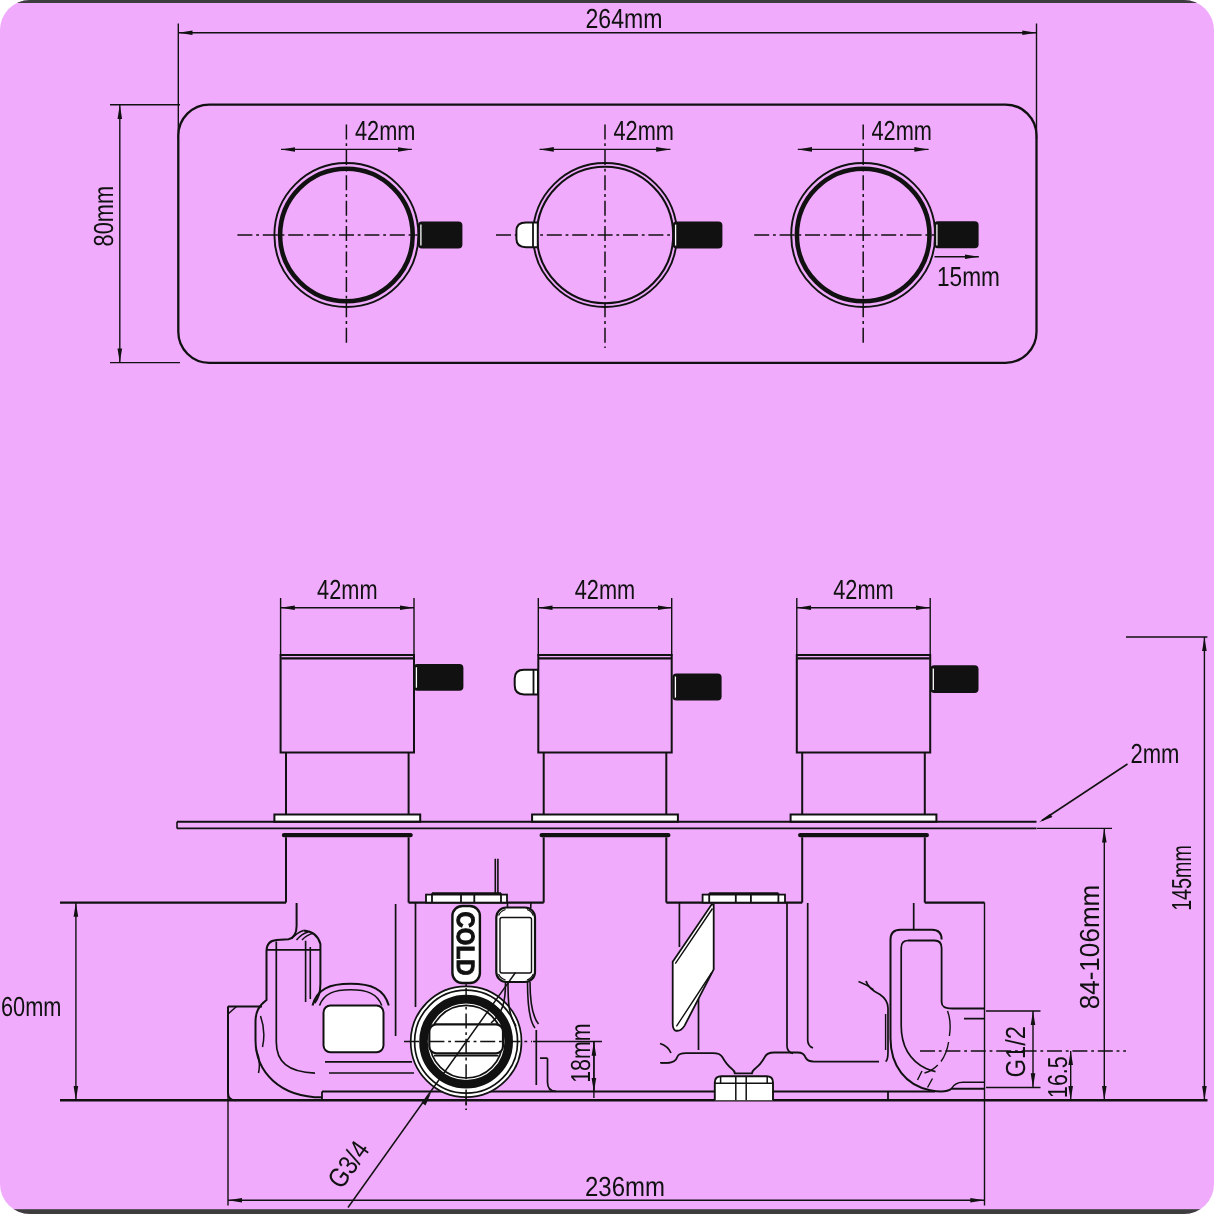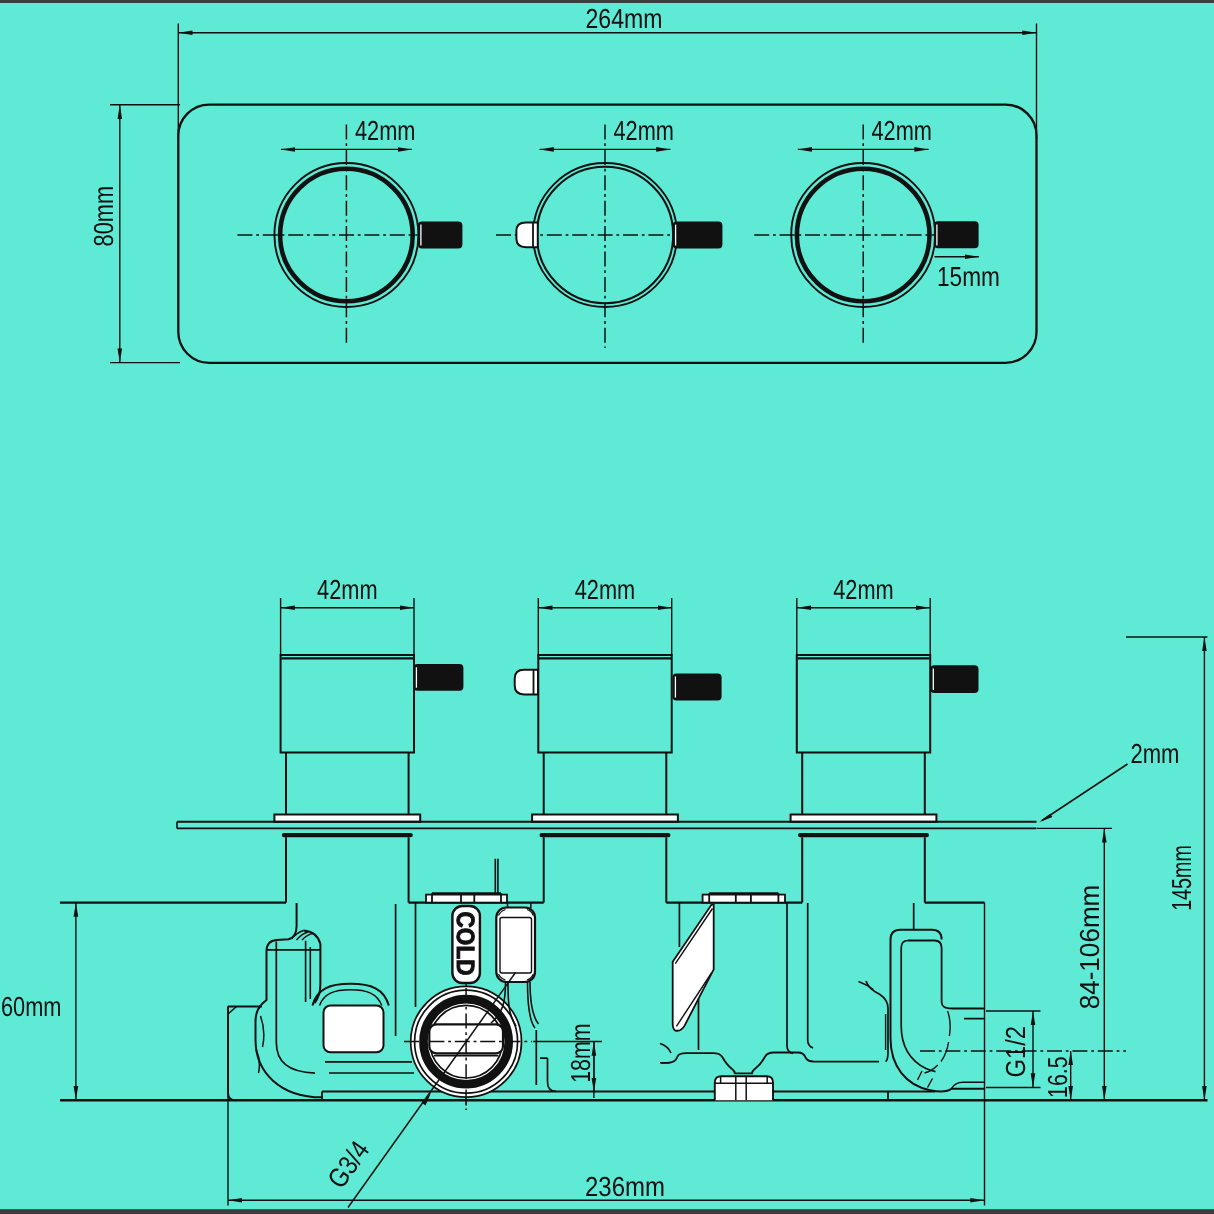--- a/index.html
+++ b/index.html
@@ -1,16 +1,16 @@
 <!DOCTYPE html>
 <html><head>
 <meta charset="utf-8">
 <style>
   html,body{margin:0;padding:0;background:#fff;}
-  #page{position:relative;width:1214px;height:1214px;background:#5eead4;overflow:hidden;transform:translateZ(0);}
+  #page{position:relative;width:1214px;height:1214px;background:#f0abfc;overflow:hidden;transform:translateZ(0);border-radius:30px;}
   svg{display:block;}
   text{font-family:"Liberation Sans",sans-serif;fill:#111;text-rendering:geometricPrecision;}
 </style>
 </head>
 <body>
 <div id="page">
 <svg width="1214" height="1214" viewBox="0 0 1214 1214" style="opacity:0.999">
 <defs>
   <marker id="ah" orient="auto-start-reverse" markerWidth="16" markerHeight="7" refX="14.2" refY="3.1" markerUnits="userSpaceOnUse">
     <path d="M14.2,3.1 L0,0.8 L0,5.4 Z" fill="#111"></path>

